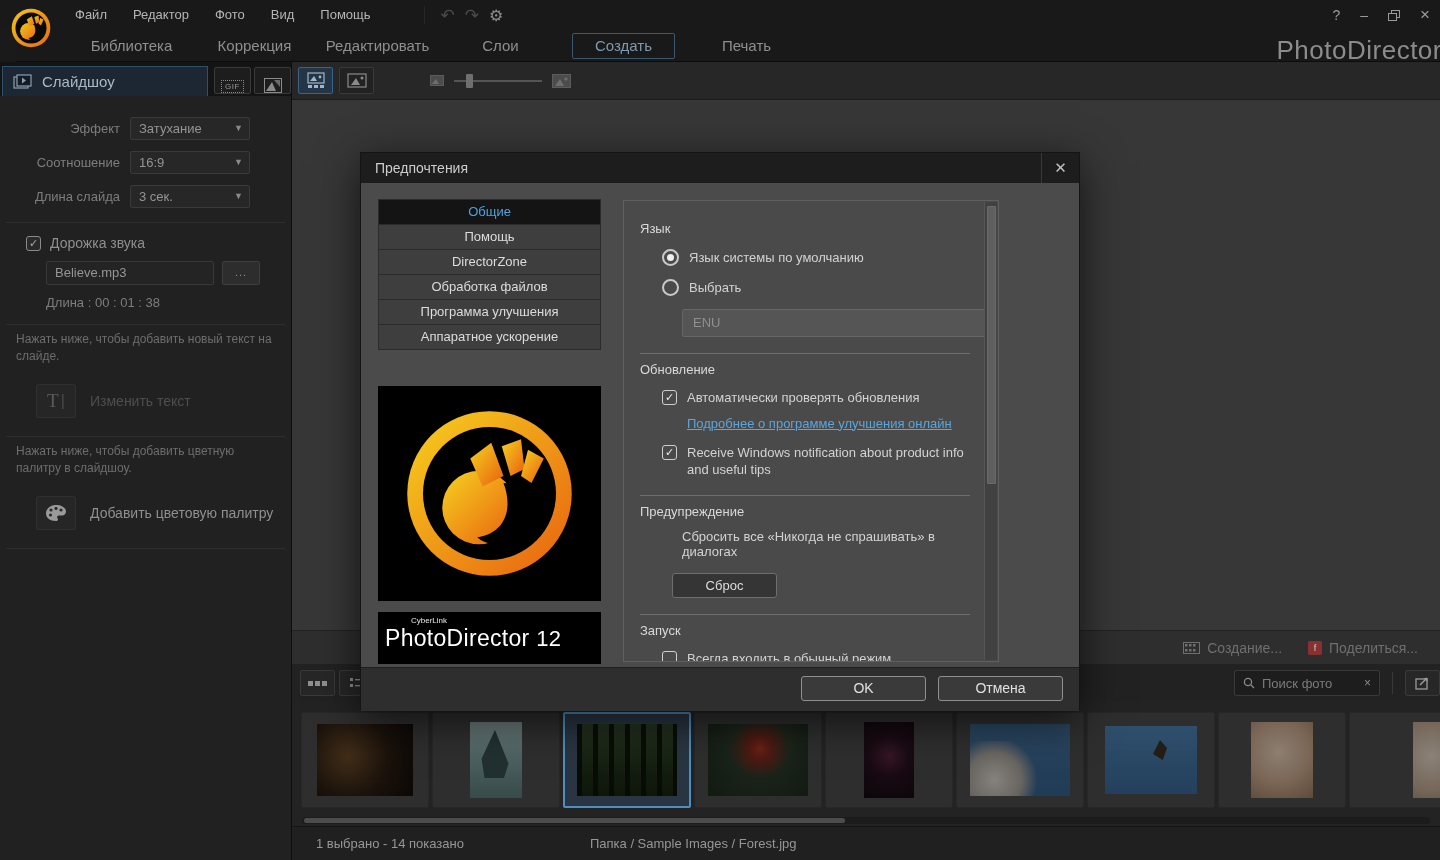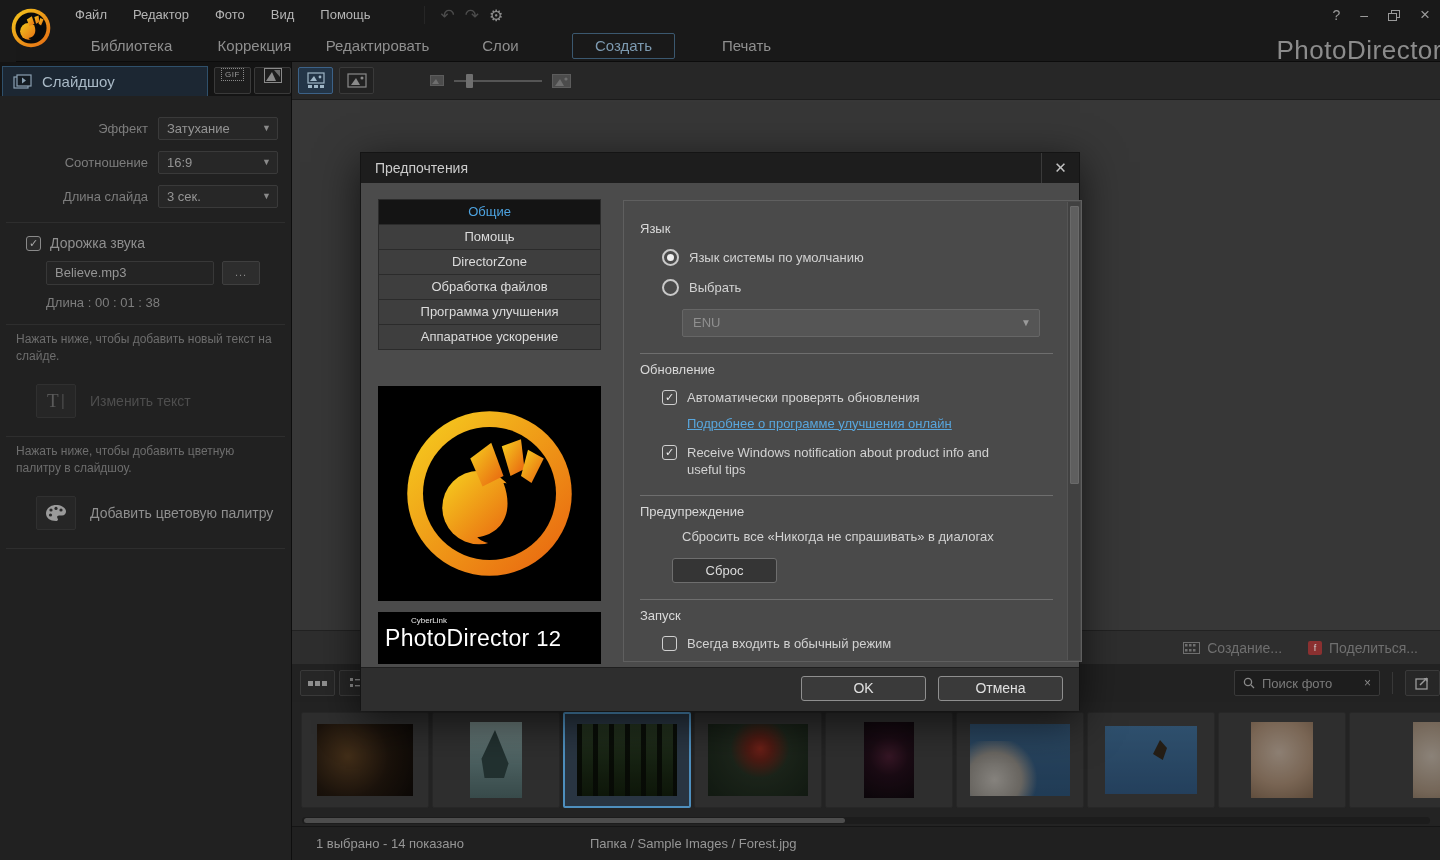--- a/index.html
+++ b/index.html
@@ -27,28 +27,28 @@
   .modetab { width:123px; text-align:center; font-size:15px; color:#8f8f8f; line-height:32px; }
   .modetab.active { color:#7d9ab0; }
   .modetab.active .tabbox { display:inline-block; border:1px solid #3b586f; border-radius:2px; padding:1px 22px; line-height:22px; }
   .brandtitle { position:absolute; right:14px; top:0; font-size:26px; color:#8c8c8c; line-height:40px; letter-spacing:0.5px; }
 
   
   .sidebar { position:absolute; left:0; top:62px; width:292px; height:798px; background:#212121; border-right:1px solid #0e0e0e; }
   .side-tabs { height:34px; background:#141414; position:relative; }
   .slideshow-tab { position:absolute; left:2px; top:4px; width:206px; height:30px; background:#1c2733; border:1px solid #2f506b; border-bottom:none; display:flex; align-items:center; gap:9px; padding-left:10px; }
   .slideshow-tab .lbl { color:#a9b9c6; font-size:15px; }
-  .mini-tab { position:absolute; top:5px; width:37px; height:27px; background:#1d1d1d; border:1px solid #3a3a3a; border-radius:2px; display:flex; align-items:flex-start; justify-content:center; }
+  .mini-tab { position:absolute; top:5px; width:37px; height:27px; background:#1d1d1d; border:1px solid #3a3a3a; border-radius:2px; display:flex; align-items:flex-end; justify-content:center; }
   .mini-tab.gif { left:214px; }
   .mini-tab.collage { left:254px; }
   .gifbox { border:1px dotted #8a8a8a; color:#9a9a9a; font-size:8px; padding:1px 3px; letter-spacing:0.5px; }
 
   .side-body { padding-top:10px; font-size:13px; }
   .form-row { display:flex; align-items:center; margin:10px 0 0 0; height:24px; }
-  .form-row .flabel { width:130px; text-align:right; color:#7d7d7d; padding-right:10px; font-size:13px;margin-left:28px; }
+  .form-row .flabel { width:130px; text-align:right; color:#7d7d7d; padding-right:10px; font-size:13px; }
   .dropdown { position:relative; width:120px; height:23px; background:#272727; border:1px solid #3a3a3a; border-radius:2px; color:#949494; font-size:13px; line-height:21px; padding-left:8px; }
   .dropdown .arr { position:absolute; right:6px; top:0; font-size:9px; color:#8a8a8a; line-height:21px; }
   .side-div { border-top:1px solid #2e2e2e; margin:14px 6px 0 6px; }
   .audio-row { display:flex; align-items:center; gap:9px; margin:12px 0 0 26px; }
   .cb { width:15px; height:15px; border:1px solid #8a8a8a; border-radius:3px; display:inline-flex; align-items:center; justify-content:center; font-size:11px; color:#aaa; background:#2a2a2a; flex:none; }
   .audio-label { color:#8f8f8f; font-size:14px; }
   .file-row { display:flex; gap:8px; margin:10px 0 0 46px; }
   .file-input { width:168px; height:24px; background:#242424; border:1px solid #383838; border-radius:2px; color:#959595; font-size:13px; line-height:22px; padding-left:8px; }
   .browse-btn { width:38px; height:24px; background:#2d2d2d; border:1px solid #3f3f3f; border-radius:2px; color:#8a8a8a; font-size:11px; text-align:center; line-height:20px; letter-spacing:1px; }
   .length-text { margin:10px 0 0 46px; color:#7d7d7d; font-size:13px; }
@@ -114,21 +114,21 @@
   .dlg-title { position:absolute; left:0; top:0; right:0; height:30px; background:#1d1d1d; color:#cccccc; font-size:14px; line-height:30px; padding-left:14px; }
   .dlg-close { position:absolute; right:0; top:0; width:38px; height:30px; border-left:1px solid #3a3a3a; color:#c2c2c2; font-size:15px; text-align:center; line-height:30px; }
   .dlg-nav { position:absolute; left:17px; top:47px; width:223px; }
   .nav-item { height:26px; background:#3e3e3e; border:1px solid #2b2b2b; margin-top:-1px; text-align:center; font-size:13px; color:#dcdcdc; line-height:24px; }
   .nav-item.active { background:#141414; color:#4da3e0; }
   .dlg-logo { position:absolute; left:17px; top:233px; width:223px; height:215px; background:#000; display:flex; align-items:center; justify-content:center; }
   .dlg-brand { position:absolute; left:17px; top:459px; width:223px; height:52px; background:#000; color:#fff; padding:5px 0 0 7px; }
   .brand-sm { font-size:8px; color:#e8e8e8; margin-left:26px; display:block; line-height:8px; }
   .brand-lg { font-size:23px; color:#fff; line-height:26px; letter-spacing:0.3px; }
   .brand-lg .ver { font-size:22px; }
-  .dlg-content { position:absolute; left:262px; top:47px; width:459px; height:462px; background:#4a4a4a; border:1px solid #5f5f5f; }
+  .dlg-content { position:absolute; left:262px; top:47px; width:376px; height:462px; background:#4a4a4a; border:1px solid #5f5f5f; }
   .dlg-scroll { position:absolute; right:1px; top:1px; bottom:1px; width:13px; background:#414141; border-left:1px solid #555; }
   .dlg-scroll .thumb { position:absolute; left:2px; top:4px; width:9px; height:278px; background:#5f5f5f; border:1px solid #6a6a6a; border-radius:1px; }
   .content-inner { position:absolute; left:0; top:0; right:14px; bottom:0; padding:12px 14px 0 16px; overflow:hidden; }
   .sec-h { font-size:13px; color:#d8d8d8; margin-top:8px; }
   .radio-row { display:flex; align-items:center; gap:10px; margin:13px 0 0 22px; }
   .radio { width:17px; height:17px; border:2px solid #c9c9c9; border-radius:50%; position:relative; flex:none; }
   .radio.sel::after { content:""; position:absolute; left:3px; top:3px; width:7px; height:7px; border-radius:50%; background:#efefef; }
   .r-label, .c-label { font-size:13px; color:#d2d2d2; }
   .enu-select { position:relative; margin:13px 0 0 42px; width:358px; height:28px; background:#555555; border:1px solid #666; border-radius:2px; color:#8f8f8f; font-size:13px; line-height:26px; padding-left:10px; }
   .enu-select .arr { position:absolute; right:8px; top:0; line-height:26px; font-size:10px; color:#9a9a9a; }

